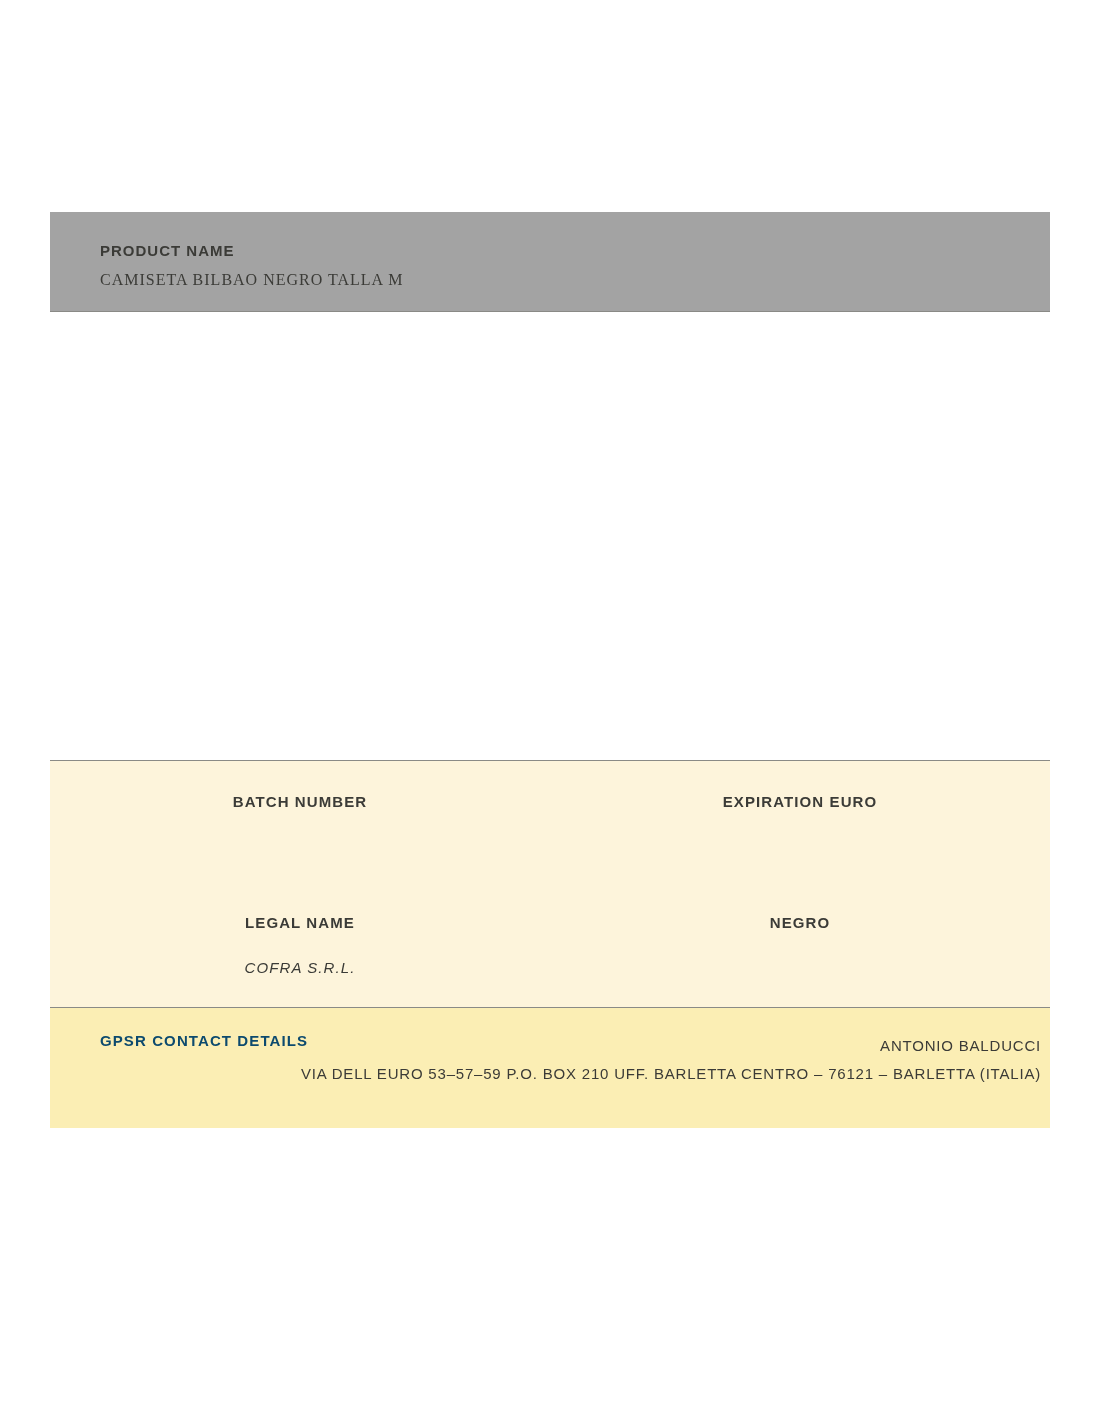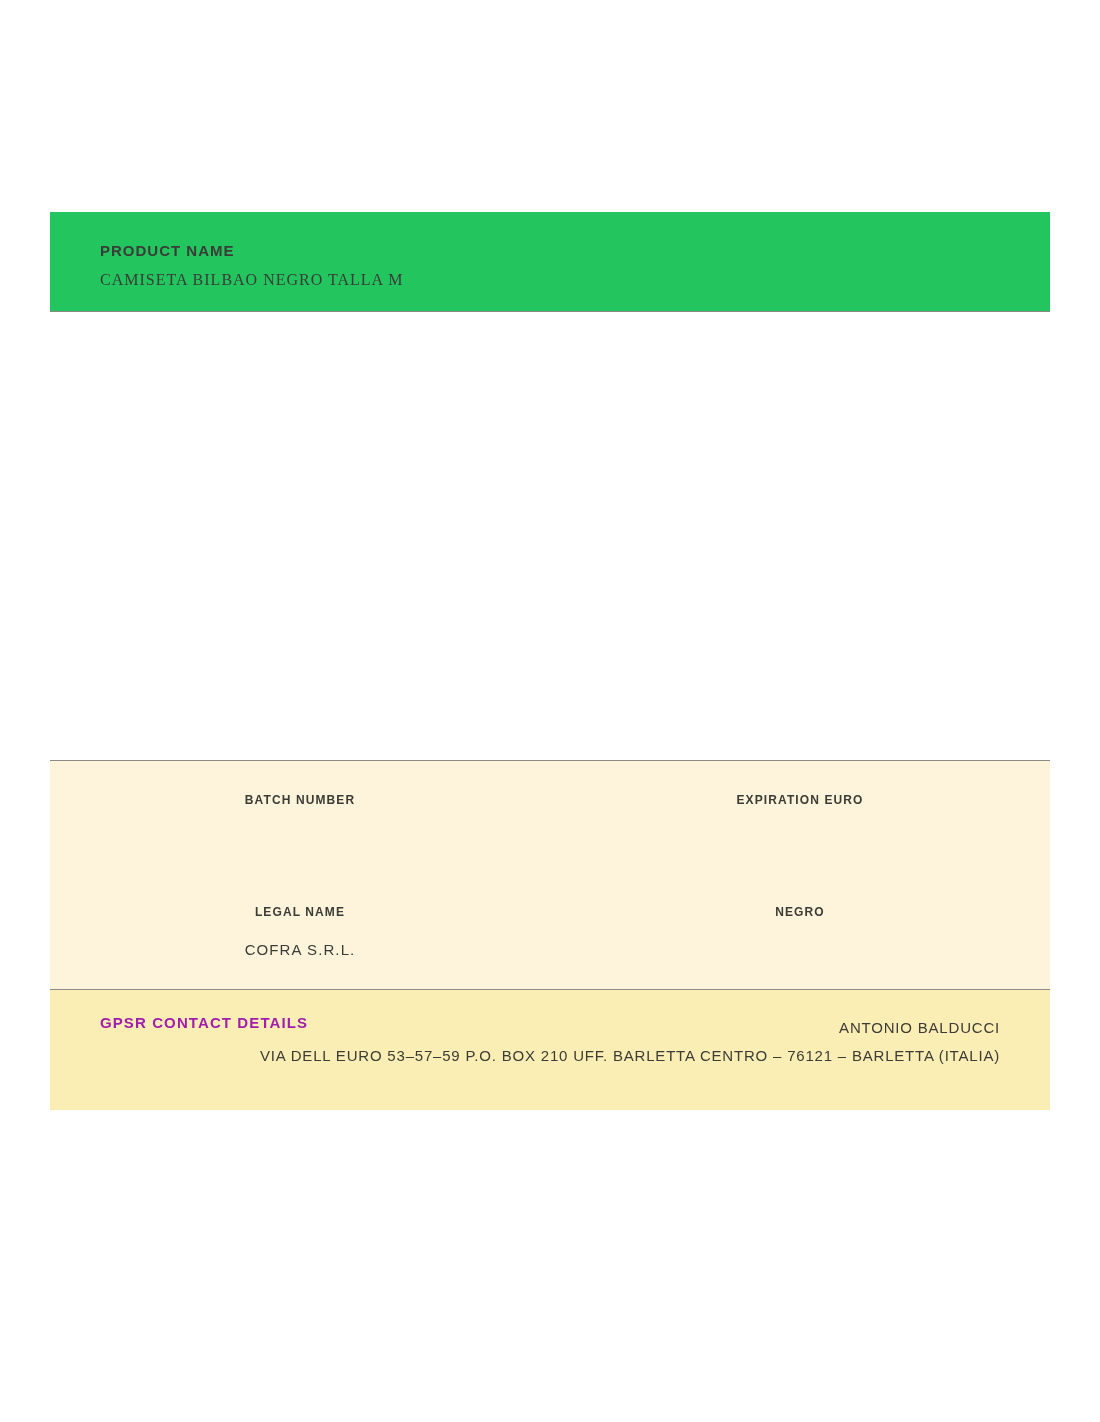--- a/index.html
+++ b/index.html
@@ -17,21 +17,21 @@
 
   .sheet {
     position: absolute;
     left: 50px;
     top: 212px;
     width: 1000px;
   }
 
   
   .top-block {
-    background: #22c55e;
+    background: #a3a3a3;
     border-bottom: 1px solid #8a8a86;
     padding: 30px 0 22px 0;
   }
   .field {
     padding-left: 50px;
   }
   .field + .field {
     margin-top: 34px;
   }
   .field-label {
@@ -62,62 +62,64 @@
     padding: 32px 0 30px 0;
   }
   .grid-row {
     display: flex;
   }
   .grid-cell {
     width: 50%;
     text-align: center;
   }
   .cell-label {
-    font-size: 12px;
+    font-size: 15px;
     font-weight: bold;
     letter-spacing: 1.1px;
     color: #3b3b37;
   }
   .cell-value {
     font-size: 15px;
     letter-spacing: 1.1px;
     color: #3b3b37;
-    margin-top: 22px;
+    margin-top: 28px;
     min-height: 18px;
+    font-style: italic;
   }
   .row-gap {
     height: 58px;
   }
 
   
   .gpsr-block {
     background: #fbeeb4;
     padding: 24px 0 40px 0;
     position: relative;
   }
   .gpsr-title {
     position: absolute;
     left: 50px;
     top: 24px;
     font-size: 15px;
     font-weight: bold;
     letter-spacing: 1.1px;
-    color: #a21caf;
+    color: #0c4a6e;
   }
   .gpsr-line {
     font-size: 15px;
     letter-spacing: 0.8px;
     color: #3b3b37;
     line-height: 28px;
     padding-right: 0px;
   }
   .gpsr-inner {
     width: 950px;
     margin: 0;
     text-align: right;
+    padding-left: 41px;
   }
 </style>
 </head>
 <body>
 
 <div class="sheet">
 
   <div class="top-block">
 
     <div class="field">

